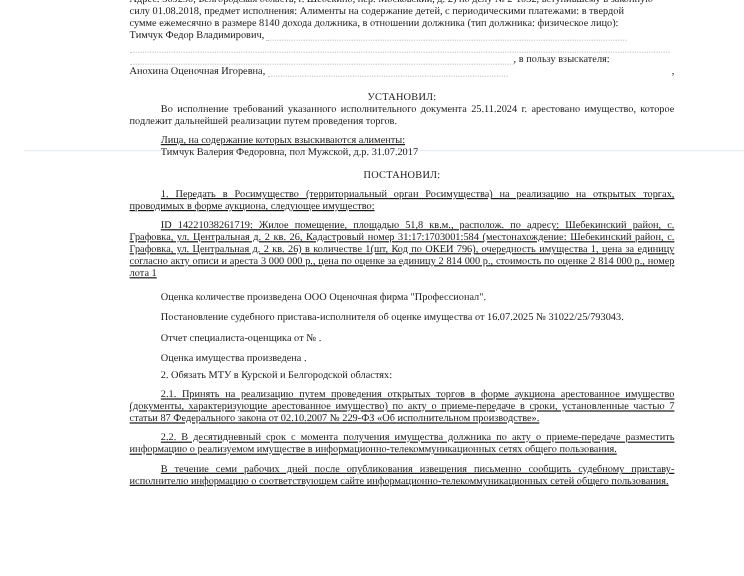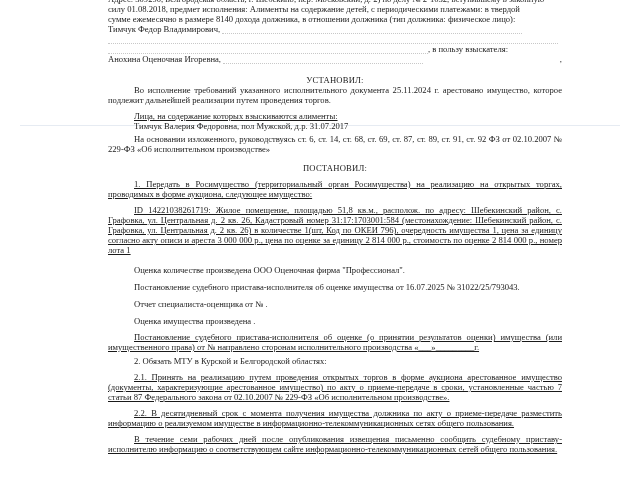--- a/index.html
+++ b/index.html
@@ -40,29 +40,27 @@
     <p class="p">
       <span>Анохина Оценочная Игоревна, </span>
       <span class="redact" style="width:200px"></span>
       <span style="float:right">,</span>
     </p>
 
     <p class="p heading">УСТАНОВИЛ:</p>
     <p class="p ind">Во исполнение требований указанного исполнительного документа 25.11.2024 г. арестовано имущество, которое подлежит дальнейшей реализации путем проведения торгов.</p>
     <p class="p ind gap">Лица, на содержание которых взыскиваются алименты:</p>
     <p class="p ind">Тимчук Валерия Федоровна, пол Мужской, д.р. 31.07.2017</p>
-    <p class="p ind" style="margin-top:3px">На основании изложенного, руководствуясь ст. 6, ст. 14, ст. 68, ст. 69, ст. 87, ст. 89, ст. 91, ст. 92 ФЗ от 02.10.2007 № 229-ФЗ «Об исполнительном производстве»</p>
 
     <p class="p heading" style="margin-top:9px">ПОСТАНОВИЛ:</p>
     <p class="p ind gap">1. Передать в Росимущество (территориальный орган Росимущества) на реализацию на открытых торгах, проводимых в форме аукциона, следующее имущество:</p>
     <p class="p ind gap">ID 14221038261719: Жилое помещение, площадью 51,8 кв.м., располож. по адресу: Шебекинский район, с. Графовка, ул. Центральная д. 2 кв. 26, Кадастровый номер 31:17:1703001:584 (местонахождение: Шебекинский район, с. Графовка, ул. Центральная д. 2 кв. 26) в количестве 1(шт, Код по ОКЕИ 796), очередность имущества 1, цена за единицу согласно акту описи и ареста 3 000 000 р., цена по оценке за единицу 2 814 000 р., стоимость по оценке 2 814 000 р., номер лота 1</p>
     <p class="p single" style="margin-top:10px">Оценка количестве произведена ООО Оценочная фирма "Профессионал".</p>
     <p class="p single">Постановление судебного пристава-исполнителя об оценке имущества от 16.07.2025 № 31022/25/793043.</p>
     <p class="p single">Отчет специалиста-оценщика от № .</p>
     <p class="p single">Оценка имущества произведена .</p>
-    <p class="p ind gap">Постановление судебного пристава-исполнителя об оценке (о принятии результатов оценки) имущества (или имущественного права) от № направлено сторонам исполнительного производства «___»_________г.</p>
     <p class="p ind gap2">2. Обязать МТУ в Курской и Белгородской областях:</p>
     <p class="p ind gap">2.1. Принять на реализацию путем проведения открытых торгов в форме аукциона арестованное имущество (документы, характеризующие арестованное имущество) по акту о приеме-передаче в сроки, установленные частью 7 статьи 87 Федерального закона от 02.10.2007 № 229-ФЗ «Об исполнительном производстве».</p>
     <p class="p ind gap">2.2. В десятидневный срок с момента получения имущества должника по акту о приеме-передаче разместить информацию о реализуемом имуществе в информационно-телекоммуникационных сетях общего пользования.</p>
     <p class="p ind gap">В течение семи рабочих дней после опубликования извещения письменно сообщить судебному приставу-исполнителю информацию о соответствующем сайте информационно-телекоммуникационных сетей общего пользования.</p>
 
   </div>
 </div>
 
 </body></html>

